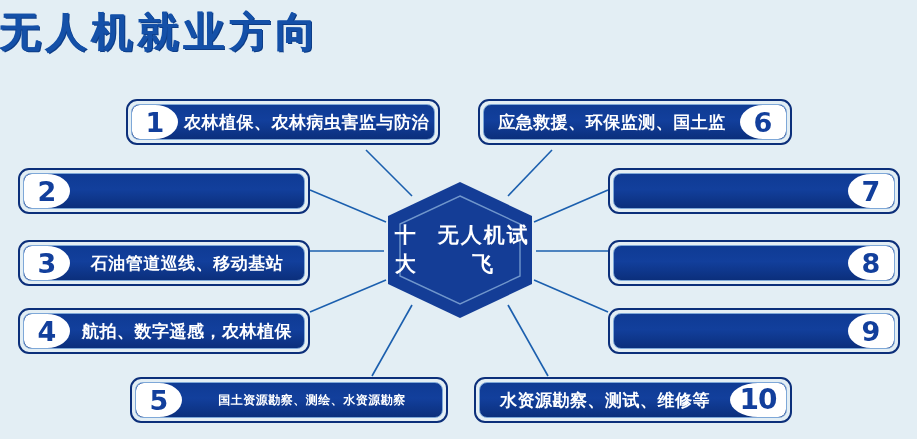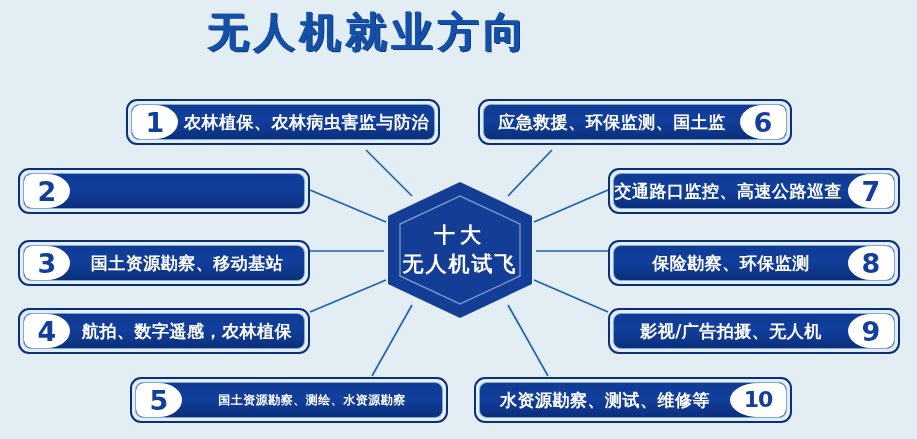--- a/index.html
+++ b/index.html
@@ -20,21 +20,20 @@
     background: #e3eef4;
     overflow: hidden;
   }
 
   
   #title {
     position: absolute;
     left: 0;
     top: 8px;
     width: 738px;
-    text-align: center;
     font-size: 41px;
     font-weight: bold;
     letter-spacing: 5px;
     color: #1450a8;
     text-shadow: 1px 1px 0 #0d3c86, -1px 0 0 #1450a8;
     font-family: "DejaVu Sans", "Liberation Sans", sans-serif;
     line-height: 1.2;
     white-space: nowrap;
   }
 
@@ -55,21 +54,21 @@
     width: 152px;
     height: 140px;
   }
   #hexwrap .hexlabel {
     position: absolute;
     left: 0;
     top: 0;
     width: 152px;
     height: 140px;
     display: flex;
-    flex-direction: column;
+    flex-direction: row;
     align-items: center;
     justify-content: center;
     color: #ffffff;
     font-weight: bold;
     font-size: 21px;
     letter-spacing: 3px;
     line-height: 1.38;
     text-align: center;
     font-family: "DejaVu Sans", "Liberation Sans", sans-serif;
   }
@@ -116,21 +115,21 @@
     line-height: 1;
   }
   .item.left .badge {
     border-radius: 8px 50% 50% 8px / 8px 50% 50% 8px;
   }
   .item.right .badge {
     border-radius: 50% 8px 8px 50% / 50% 8px 8px 50%;
   }
   .badge.wide {
     width: 56px;
-    font-size: 22px;
+    font-size: 28px;
     letter-spacing: -1px;
   }
 
   .label {
     flex: 1 1 auto;
     text-align: center;
     color: #ffffff;
     font-size: 17px;
     font-weight: bold;
     letter-spacing: 0.5px;
@@ -205,21 +204,21 @@
 
   <div class="item left" id="item2">
     <div class="inner">
       <div class="badge">2</div>
     </div>
   </div>
 
   <div class="item left" id="item3">
     <div class="inner">
       <div class="badge">3</div>
-      <div class="label">国土资源勘察、移动基站</div>
+      <div class="label">石油管道巡线、移动基站</div>
     </div>
   </div>
 
   <div class="item left" id="item4">
     <div class="inner">
       <div class="badge">4</div>
       <div class="label">航拍、数字遥感，农林植保</div>
     </div>
   </div>
 
@@ -233,35 +232,32 @@
   <div class="item right" id="item6">
     <div class="inner">
       <div class="badge">6</div>
       <div class="label">应急救援、环保监测、国土监</div>
     </div>
   </div>
 
   <div class="item right" id="item7">
     <div class="inner">
       <div class="badge">7</div>
-      <div class="label">交通路口监控、高速公路巡查</div>
     </div>
   </div>
 
   <div class="item right" id="item8">
     <div class="inner">
       <div class="badge">8</div>
-      <div class="label">保险勘察、环保监测</div>
     </div>
   </div>
 
   <div class="item right" id="item9">
     <div class="inner">
       <div class="badge">9</div>
-      <div class="label">影视/广告拍摄、无人机</div>
     </div>
   </div>
 
   <div class="item right" id="item10">
     <div class="inner">
       <div class="badge wide">10</div>
       <div class="label">水资源勘察、测试、维修等</div>
     </div>
   </div>
 

